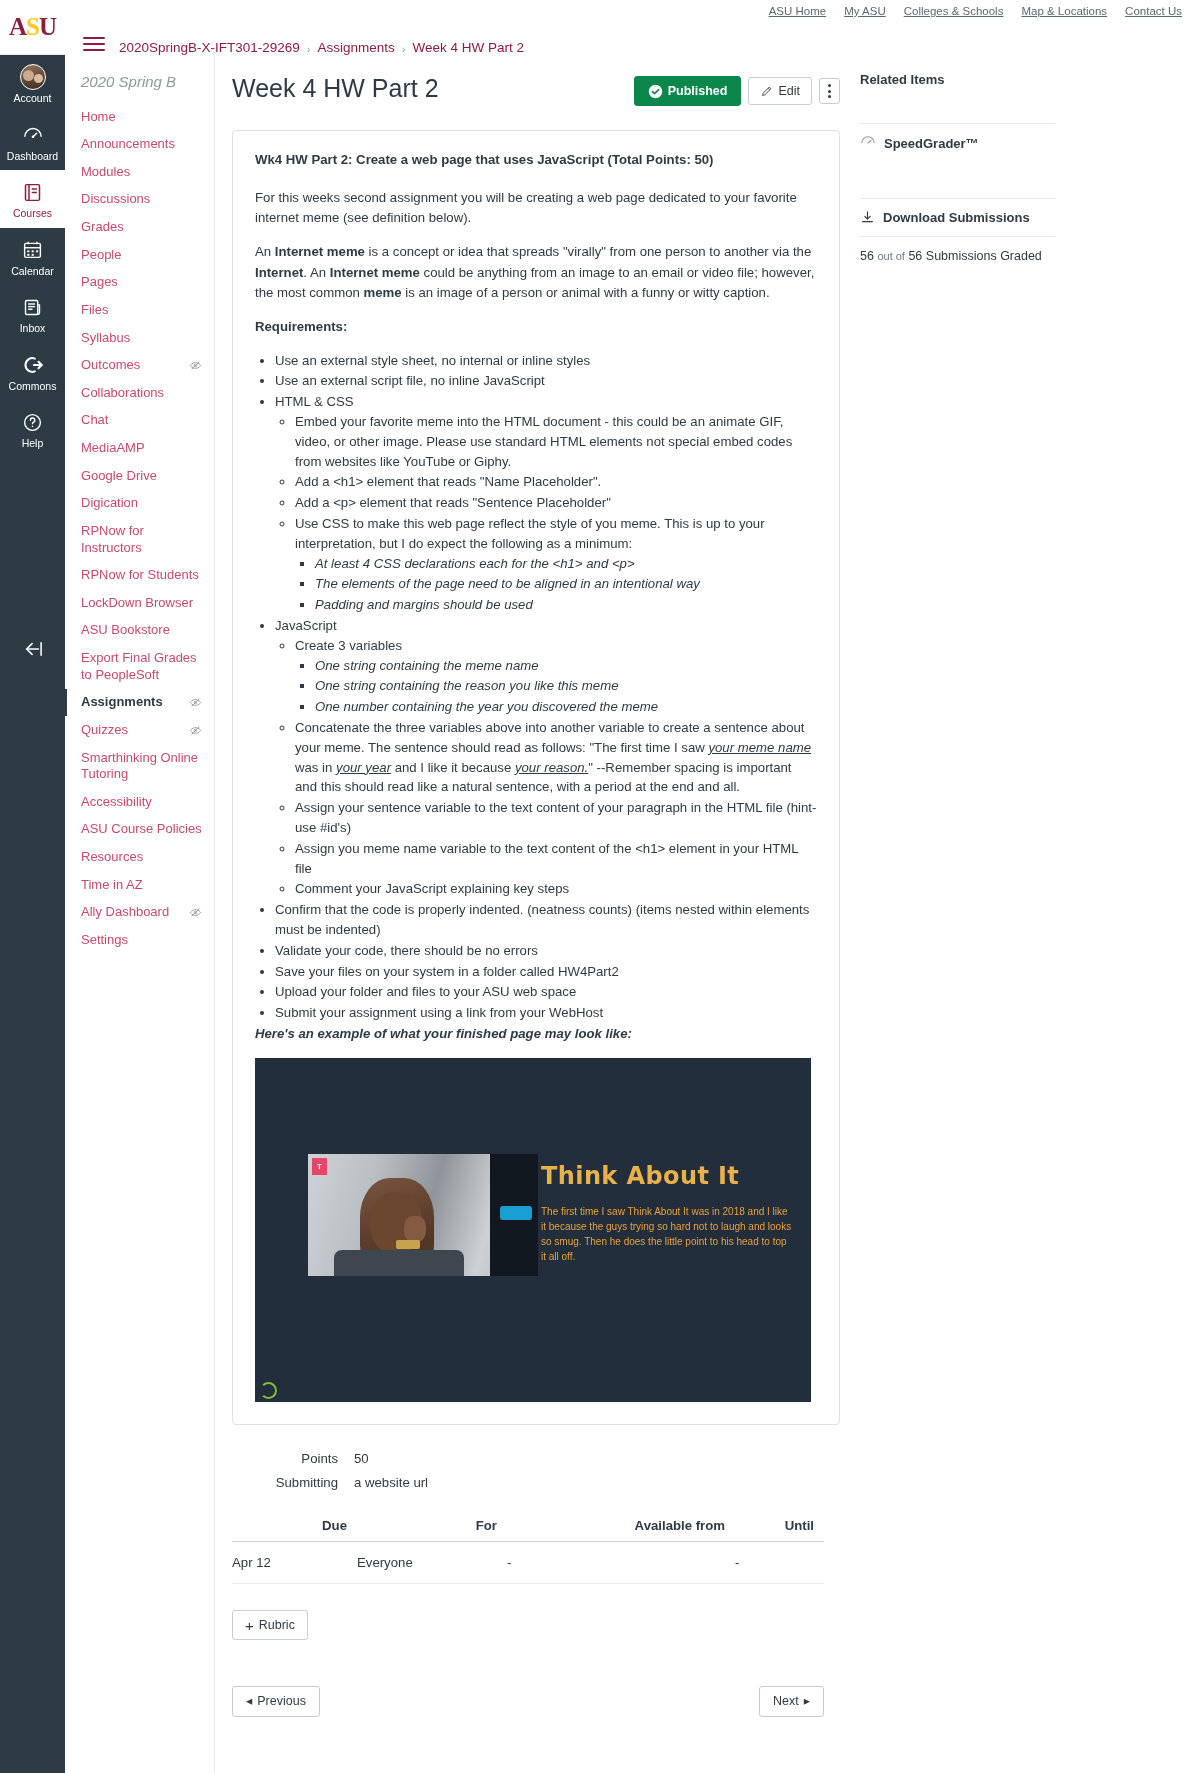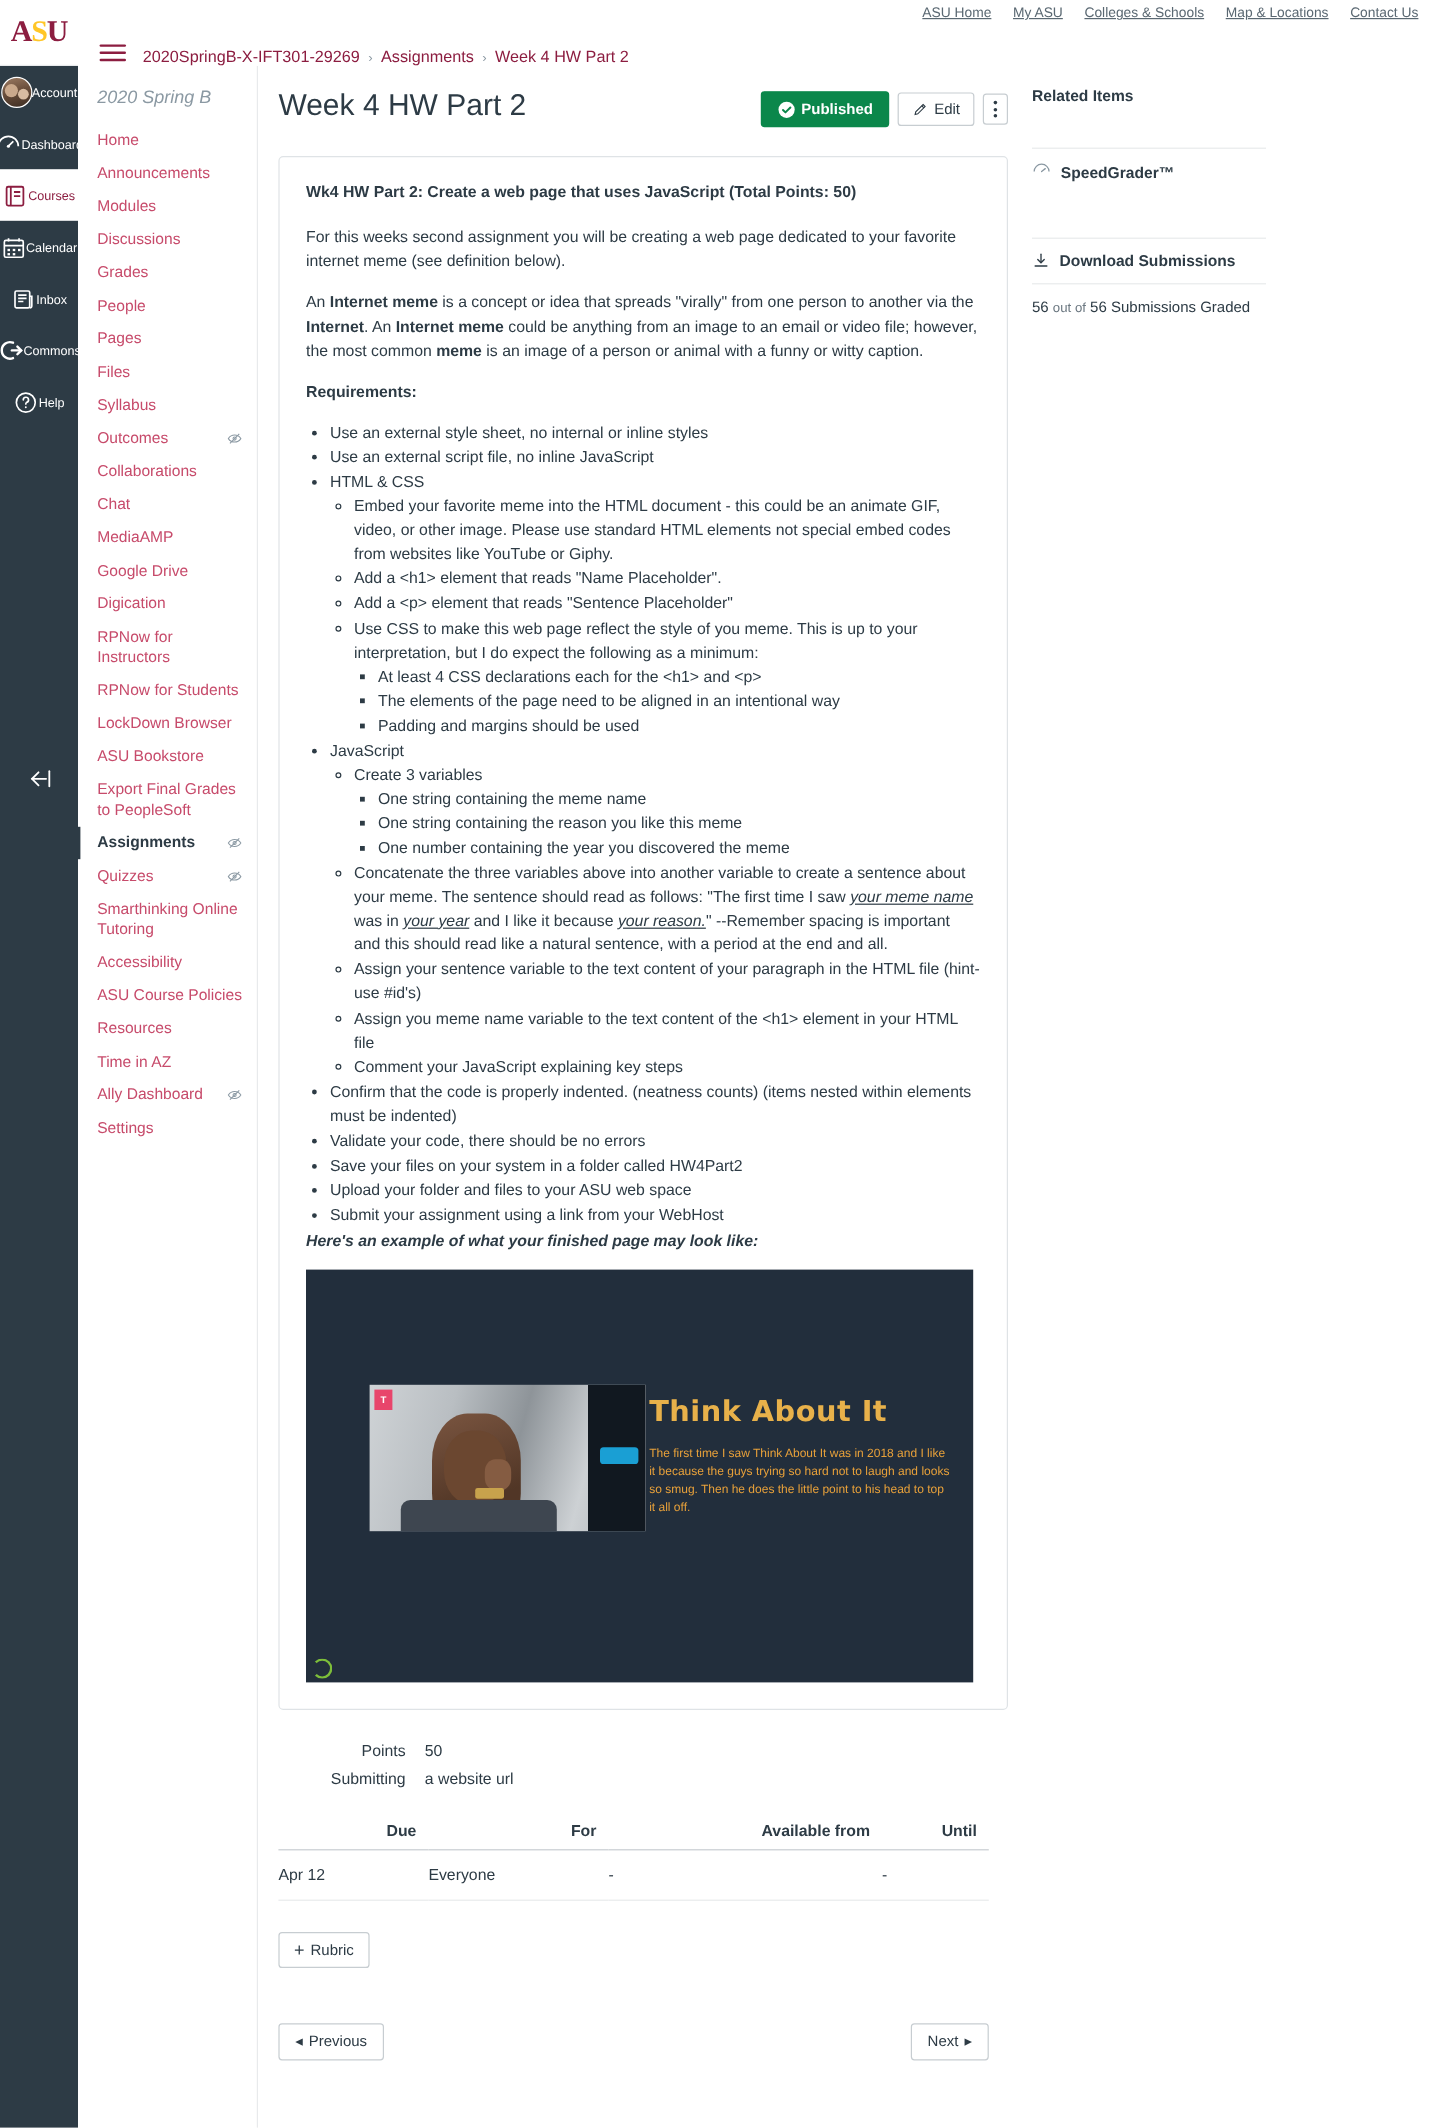--- a/index.html
+++ b/index.html
@@ -28,21 +28,21 @@
   .asu-logo-box {
     height:55px; background:#fff; display:flex; align-items:center;
     justify-content:center; border-bottom:1px solid #e8eaec;
   }
   .asu-logo {
     font-family:"Liberation Serif", serif; font-weight:bold; font-size:25px;
     color:#8C1D40; letter-spacing:-1px; position:relative;
   }
   .asu-logo .pitch { color:#FFC627; }
   .gnav-item {
-    display:flex; flex-direction:row; align-items:center; justify-content:center;
+    display:flex; flex-direction:column; align-items:center; justify-content:center;
     padding:9px 2px 8px; cursor:pointer;
   }
   .gnav-item .gi { height:26px; display:flex; align-items:center; justify-content:center; }
   .gnav-item .gl { font-size:10.5px; margin-top:3px; line-height:1.1; }
   .gnav-item.active { background:#ffffff; color:#8C1D40; }
   .avatar {
     width:26px; height:26px; border-radius:50%; overflow:hidden;
     background:linear-gradient(165deg,#9b7b63 0%,#6b4f3c 45%,#3d2d22 100%);
     border:1.5px solid #fff; position:relative;
   }
@@ -113,21 +113,21 @@
 
   
   .desc-card {
     border:1px solid #dfe3e6; border-radius:4px; margin-top:24px;
     padding:19px 22px 22px; background:#fff;
   }
   .desc-card p { margin:0 0 14px; line-height:1.52; font-size:13.2px; }
   .desc-card .h-bold { font-weight:bold; margin-bottom:18px; }
   .desc-card ul { margin:0 0 0 2px; padding-left:18px; }
   .desc-card ul ul { list-style-type:circle; margin-top:0; }
-  .desc-card ul ul ul { list-style-type:square; }
+  .desc-card ul ul ul { list-style-type:square;font-style:italic; }
   .desc-card li { line-height:1.5; margin-bottom:1px; font-size:13.2px; }
   .req-head { font-weight:bold; margin-bottom:10px; }
   .example-line { font-weight:bold; font-style:italic; margin:17px 0 10px; font-size:13.2px; }
 
   
   .meme-shot {
     width:556px; height:344px; background:#222e3c; position:relative; overflow:hidden;
   }
   .meme-photo {
     position:absolute; left:53px; top:96px; width:230px; height:122px;

